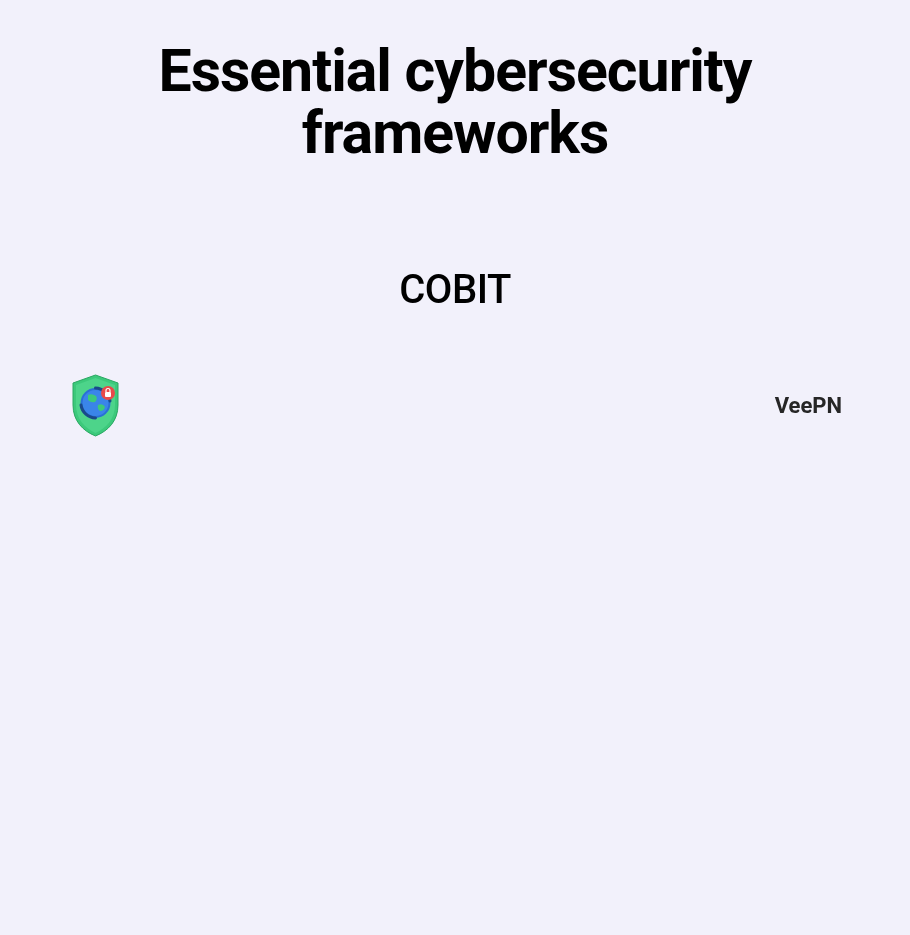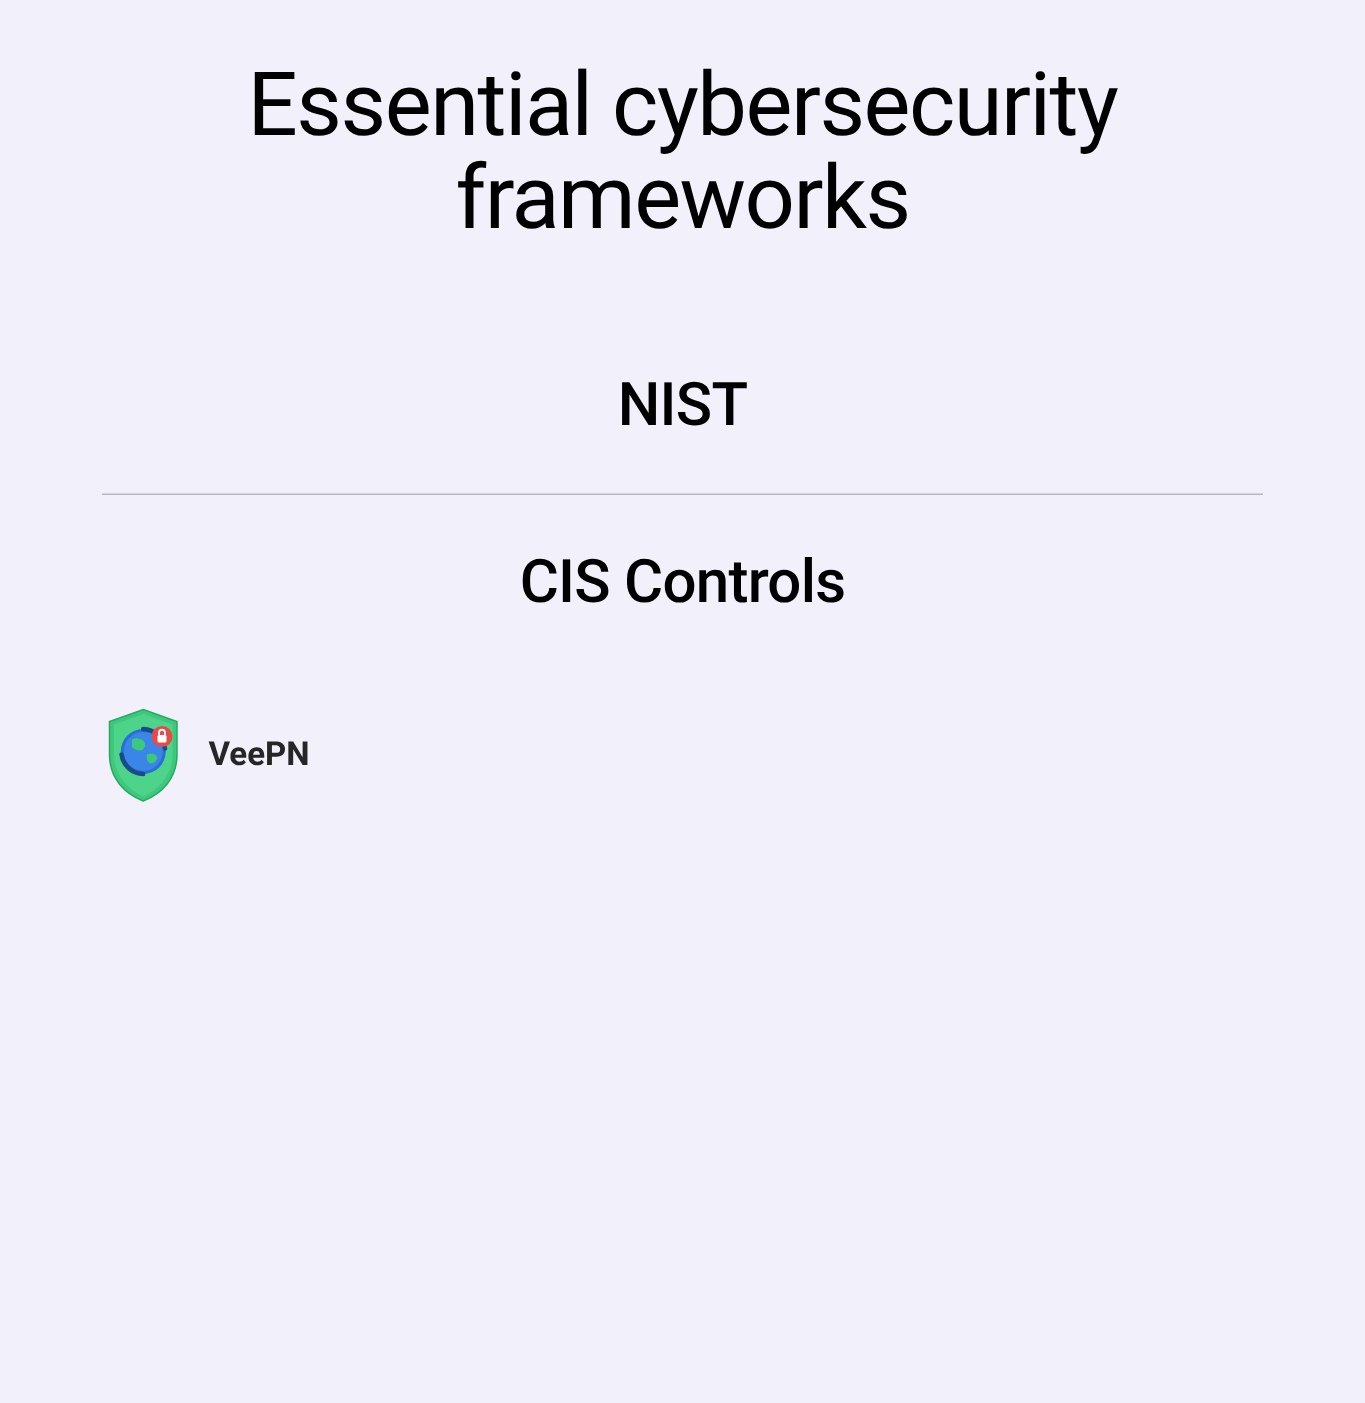--- a/index.html
+++ b/index.html
@@ -12,45 +12,45 @@
     height: 935px;
     background-color: #f2f1fb;
     font-family: -apple-system, BlinkMacSystemFont, "Segoe UI", Roboto, "Helvetica Neue", Arial, sans-serif;
     color: #000;
     padding: 40px 68px 30px 68px;
     display: flex;
     flex-direction: column;
   }
   .title {
     font-size: 59px;
-    font-weight: 400;
+    font-weight: 700;
     text-align: center;
     line-height: 1.05;
     letter-spacing: -1px;
-    margin-bottom: 48px;
+    margin-bottom: 68px;
   }
   .list {
     display: flex;
     flex-direction: column;
   }
   .list-item {
     font-size: 40px;
     font-weight: 500;
     text-align: center;
     padding: 34px 0 36px 0;
     border-bottom: 1px solid #b8b7bf;
     letter-spacing: -0.5px;
   }
   .list-item:last-child {
     border-bottom: none;
   }
   .footer {
     display: flex;
     align-items: center;
-    justify-content: flex-start;
+    justify-content: space-between;
     gap: 16px;
     margin-top: 24px;
   }
   .logo {
     width: 55px;
     height: 65px;
     position: relative;
   }
   .brand-name {
     font-size: 22px;
@@ -61,22 +61,21 @@
     width: 100%;
     height: 100%;
   }
 </style>
 </head>
 <body>
 
 <h1 class="title">Essential cybersecurity frameworks</h1>
 
 <div class="list">
-  <div class="list-item">NIST</div>
-  <div class="list-item">CIS Controls</div>
+  <div class="list-item">COBIT</div>
 </div>
 
 <div class="footer">
   <div class="logo">
     <svg class="shield-svg" viewBox="0 0 55 65" xmlns="http://www.w3.org/2000/svg">
 
       <path d="M27.5 2 L50 10 L50 32 C50 48 40 58 27.5 63 C15 58 5 48 5 32 L5 10 Z" fill="#3cc97b" stroke="#2aa862" stroke-width="1"></path>
 
       <path d="M27.5 5 L47 12 L47 32 C47 46 38 55 27.5 60 C17 55 8 46 8 32 L8 12 Z" fill="#4dd48a"></path>
 

